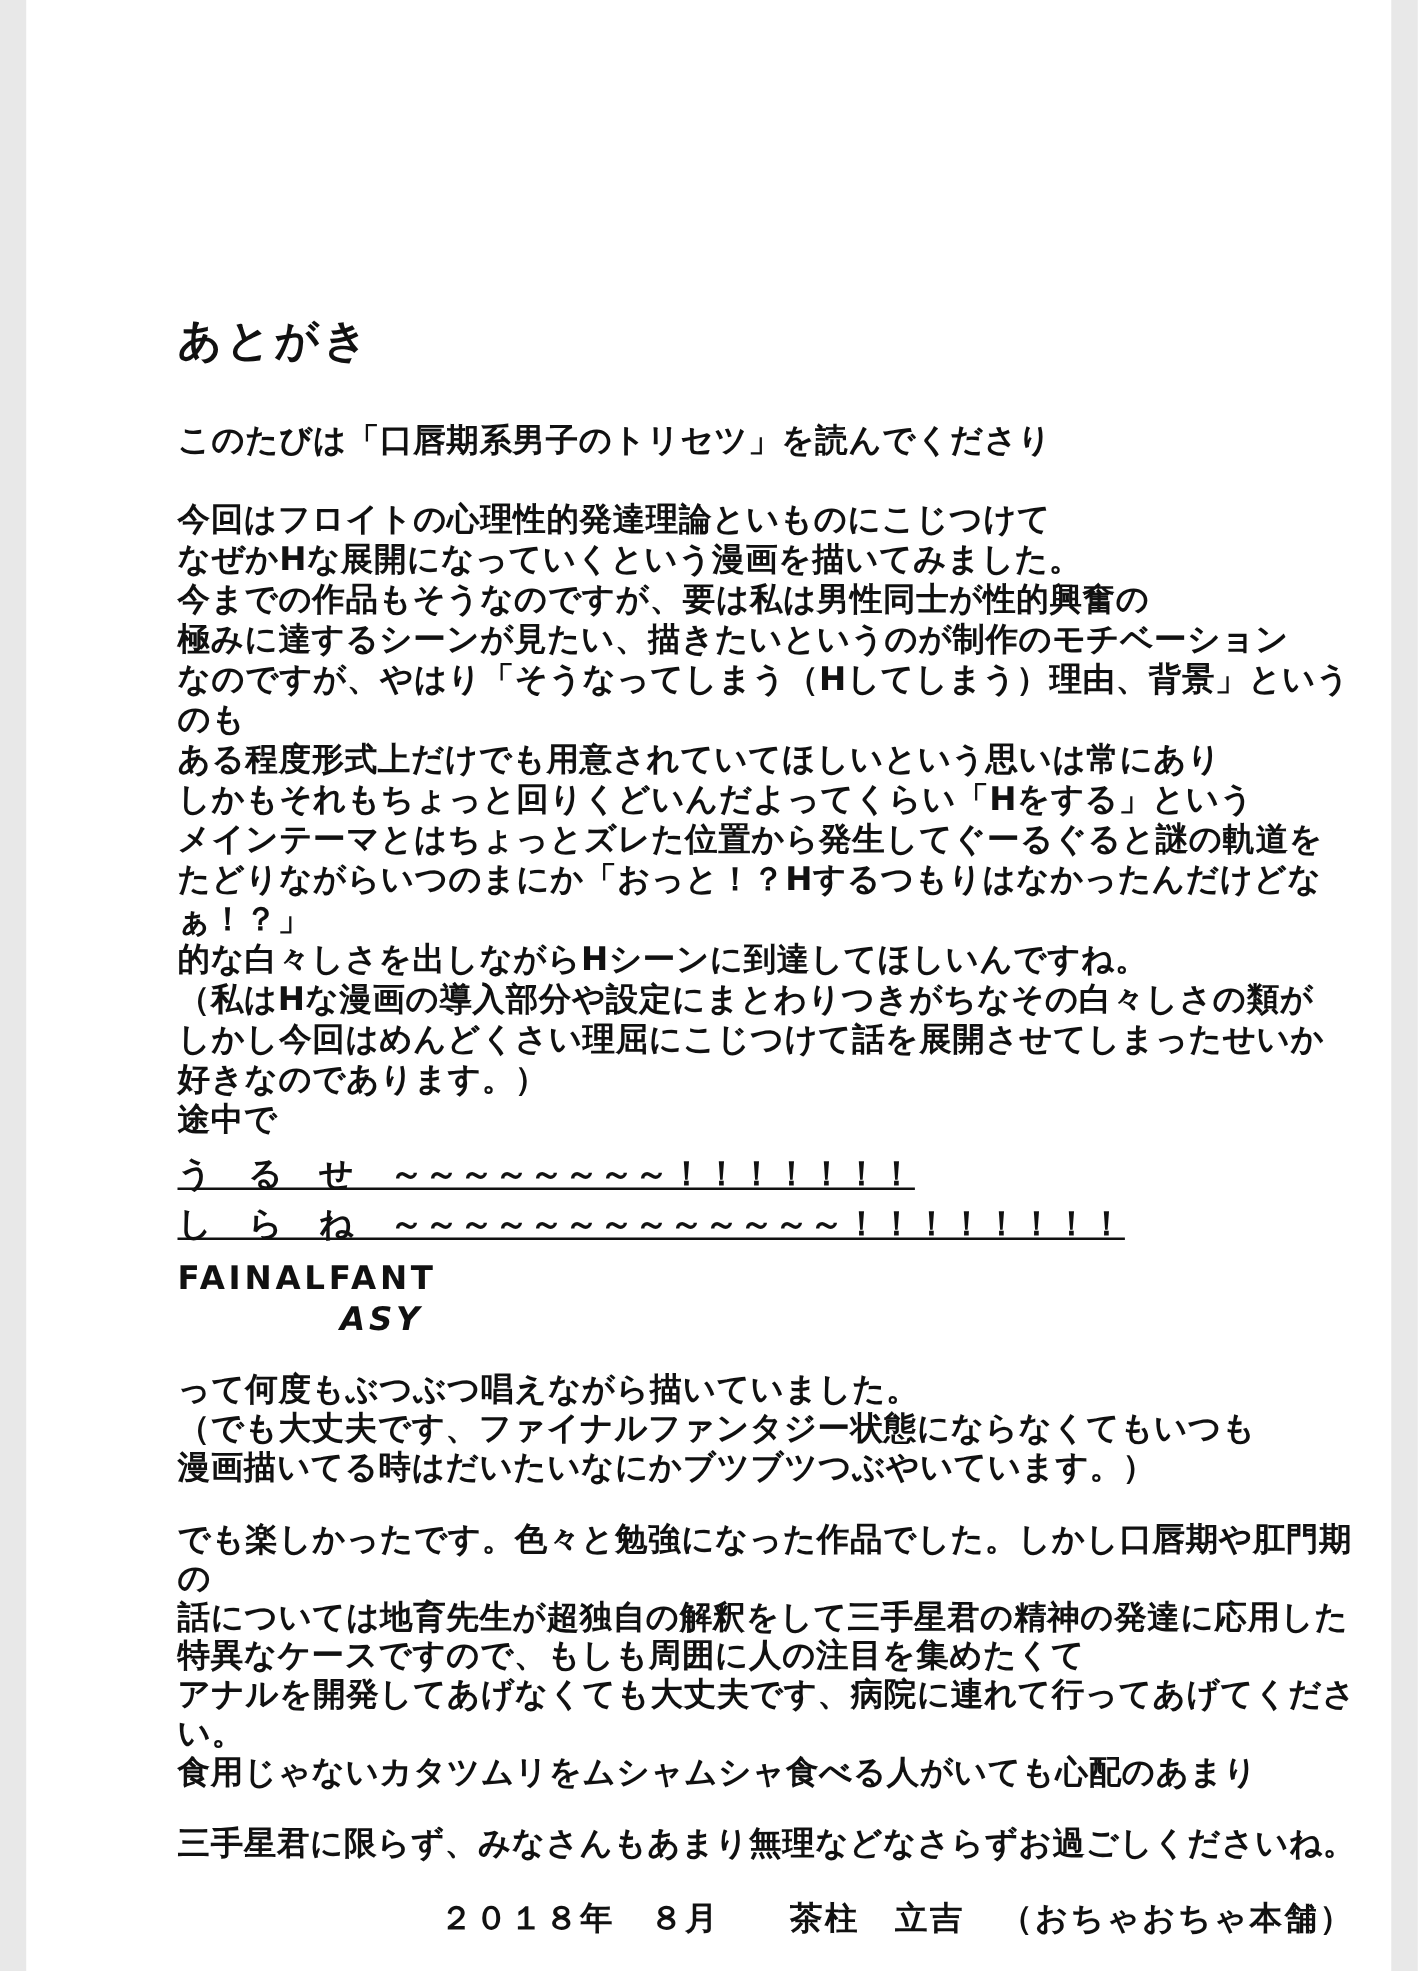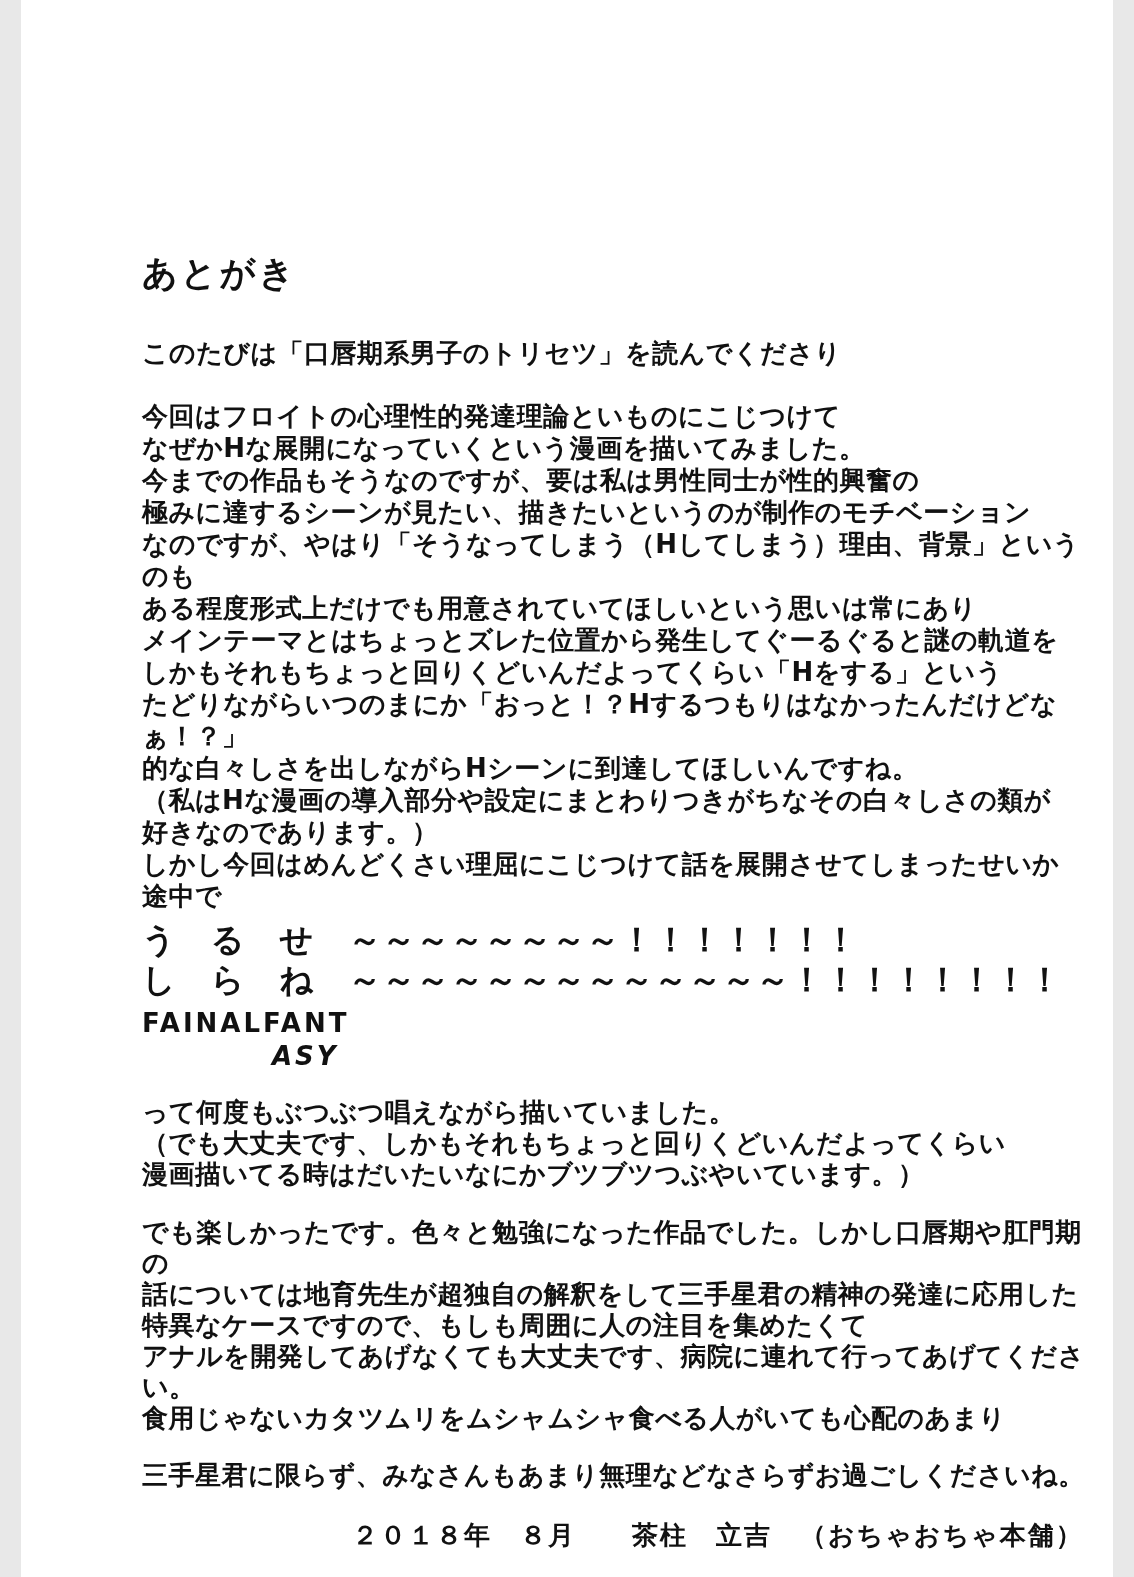--- a/index.html
+++ b/index.html
@@ -33,21 +33,21 @@
   }
   .line {
     margin: 0;
     font-size: 26px;
     line-height: 32px;
     letter-spacing: 0.5px;
   }
   .block-intro      { margin-top: 44px; }
   .block-main       { margin-top: 31px; }
   .block-shouts     { margin-top: 8px; }
-  .block-shouts .line { font-size: 33px; line-height: 40px; letter-spacing: 1px; }
+  .block-shouts .line { font-size: 27px; line-height: 40px; letter-spacing: 1px; text-decoration: underline; }
   .block-chant      { margin-top: 7px; }
   .block-chant .line { font-size: 26px; line-height: 33px; letter-spacing: 3px; }
   .chant-second     { margin-left: 130px; font-style: italic; }
   .block-chant-note { margin-top: 24px; }
   .block-chant-note .line { line-height: 31px; }
   .block-reflection { margin-top: 27px; }
   .block-reflection .line { line-height: 31px; }
   .block-closing    { margin-top: 25px; }
   .block-colophon   { margin-top: 28px; }
   .block-colophon .line { margin-left: 210px; letter-spacing: 2px; }
@@ -64,43 +64,43 @@
       <p class="line">このたびは「口唇期系男子のトリセツ」を読んでくださり</p>
     </div>
 
     <div class="block-main">
       <p class="line">今回はフロイトの心理性的発達理論といものにこじつけて</p>
       <p class="line">なぜかHな展開になっていくという漫画を描いてみました。</p>
       <p class="line">今までの作品もそうなのですが、要は私は男性同士が性的興奮の</p>
       <p class="line">極みに達するシーンが見たい、描きたいというのが制作のモチベーション</p>
       <p class="line">なのですが、やはり「そうなってしまう（Hしてしまう）理由、背景」というのも</p>
       <p class="line">ある程度形式上だけでも用意されていてほしいという思いは常にあり</p>
+      <p class="line">しかもそれもちょっと回りくどいんだよってくらい「Hをする」という</p>
       <p class="line">メインテーマとはちょっとズレた位置から発生してぐーるぐると謎の軌道を</p>
-      <p class="line">しかもそれもちょっと回りくどいんだよってくらい「Hをする」という</p>
       <p class="line">たどりながらいつのまにか「おっと！？Hするつもりはなかったんだけどなぁ！？」</p>
       <p class="line">的な白々しさを出しながらHシーンに到達してほしいんですね。</p>
       <p class="line">（私はHな漫画の導入部分や設定にまとわりつきがちなその白々しさの類が</p>
+      <p class="line">しかし今回はめんどくさい理屈にこじつけて話を展開させてしまったせいか</p>
       <p class="line">好きなのであります。）</p>
-      <p class="line">しかし今回はめんどくさい理屈にこじつけて話を展開させてしまったせいか</p>
       <p class="line">途中で</p>
     </div>
 
     <div class="block-shouts">
       <p class="line">う　る　せ　～～～～～～～～！！！！！！！</p>
       <p class="line">し　ら　ね　～～～～～～～～～～～～～！！！！！！！！</p>
     </div>
 
     <div class="block-chant">
       <p class="line">FAINALFANT</p>
       <p class="line chant-second">ASY</p>
     </div>
 
     <div class="block-chant-note">
       <p class="line">って何度もぶつぶつ唱えながら描いていました。</p>
-      <p class="line">（でも大丈夫です、しかもそれもちょっと回りくどいんだよってくらい</p>
+      <p class="line">（でも大丈夫です、ファイナルファンタジー状態にならなくてもいつも</p>
       <p class="line">漫画描いてる時はだいたいなにかブツブツつぶやいています。）</p>
     </div>
 
     <div class="block-reflection">
       <p class="line">でも楽しかったです。色々と勉強になった作品でした。しかし口唇期や肛門期の</p>
       <p class="line">話については地育先生が超独自の解釈をして三手星君の精神の発達に応用した</p>
       <p class="line">特異なケースですので、もしも周囲に人の注目を集めたくて</p>
       <p class="line">アナルを開発してあげなくても大丈夫です、病院に連れて行ってあげてください。</p>
       <p class="line">食用じゃないカタツムリをムシャムシャ食べる人がいても心配のあまり</p>
     </div>

